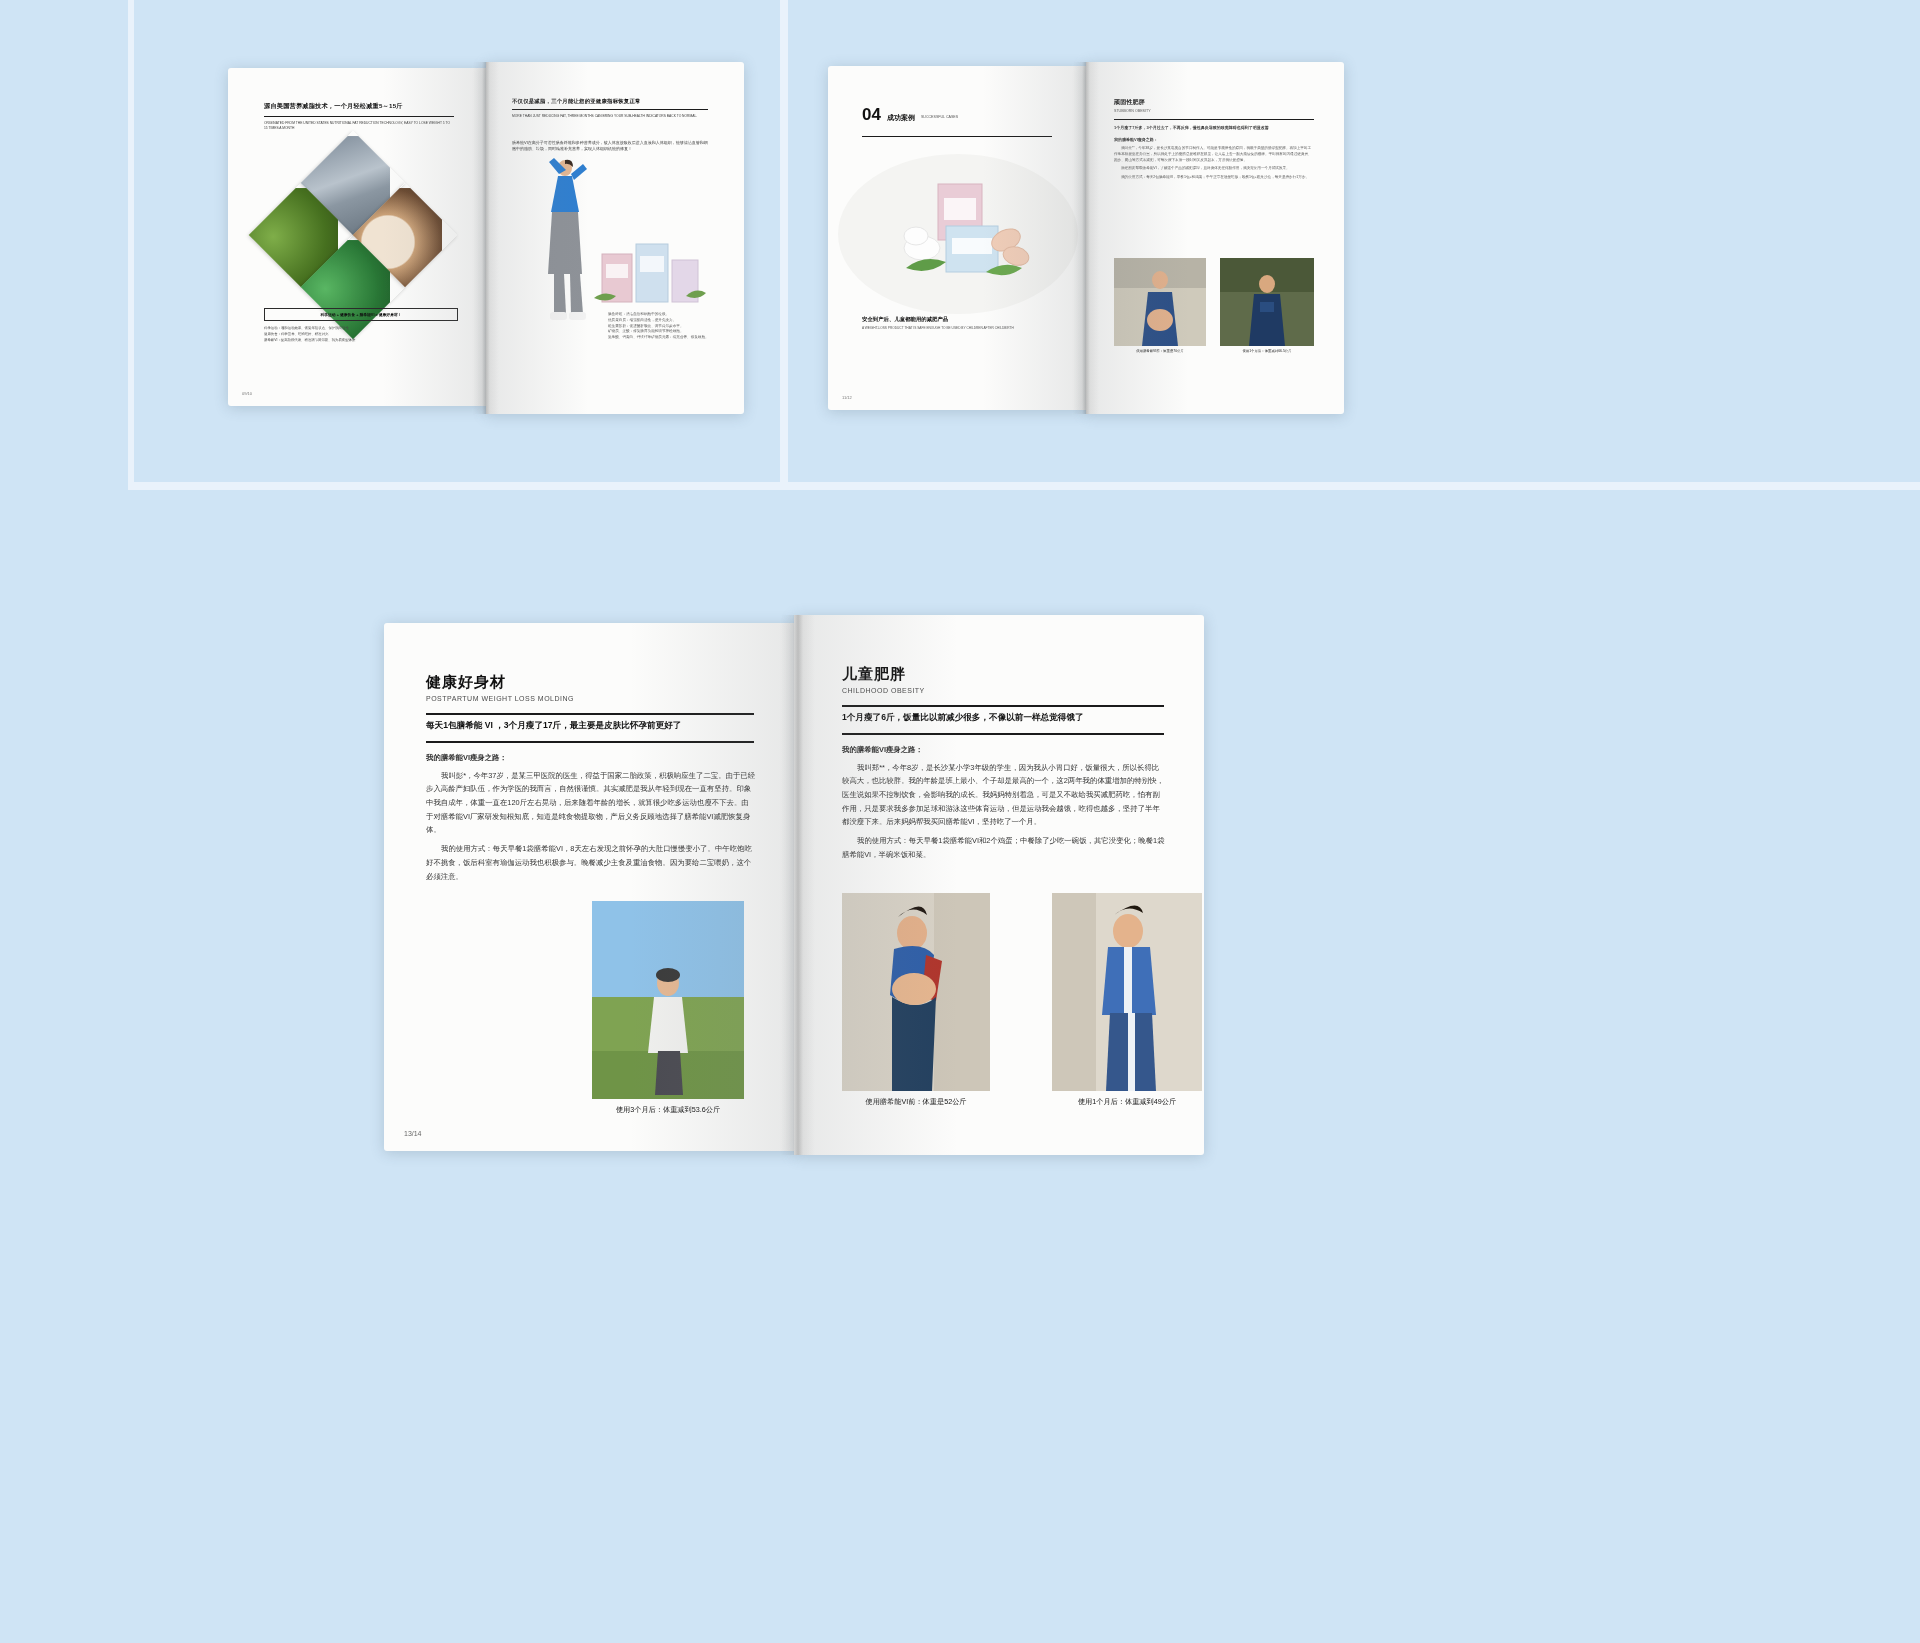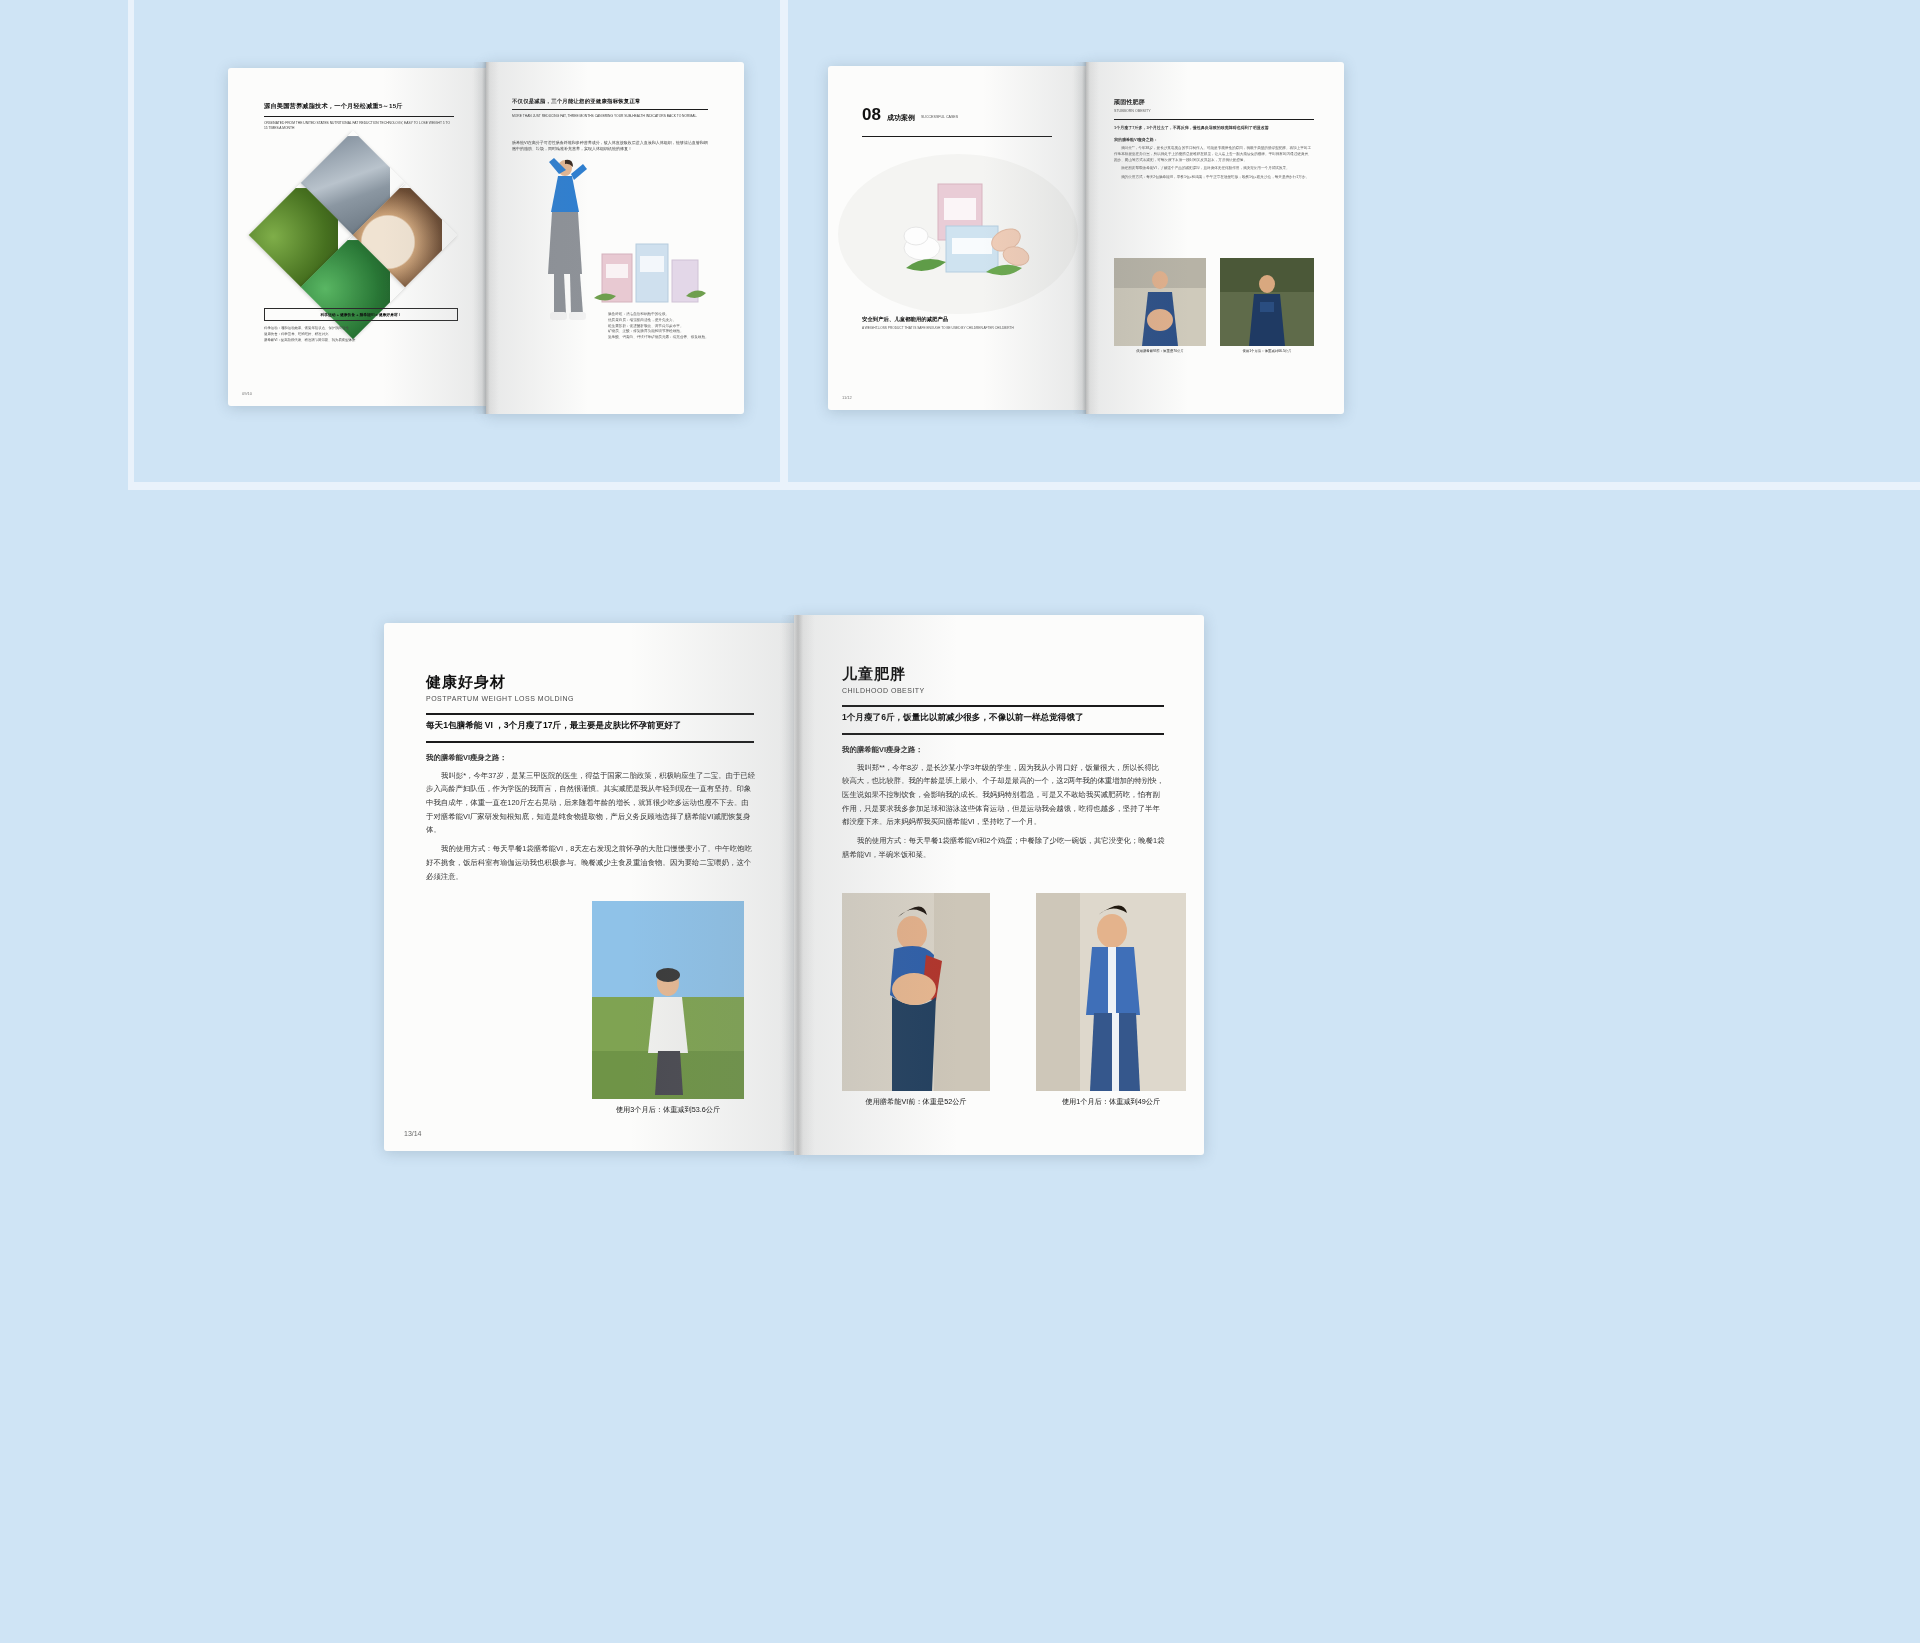--- a/index.html
+++ b/index.html
@@ -176,21 +176,21 @@
     </div>
     <div class="pg-shade-r"></div>
   </div>
   <div class="gutter" style="left:245px;"></div>
 </div>
 
 <div class="spread" id="spread2">
 
   <div class="page left" id="s2-left">
     <div style="position:absolute;left:34px;top:40px;display:flex;align-items:flex-end;gap:6px;">
-      <div class="big04">08</div>
+      <div class="big04">04</div>
       <div>
         <div class="s2-cap" style="font-size:7px;">成功案例</div>
       </div>
       <div class="tiny2" style="padding-bottom:2px;">SUCCESSFUL CASES</div>
     </div>
     <div class="rule" style="position:absolute;left:34px;top:70px;width:190px;height:1px;"></div>
 
     <div class="ghost" style="left:48px;top:98px;">Beauty</div>
     <div style="position:absolute;left:10px;top:88px;width:240px;height:160px;border-radius:50%;background:#f4f4f2;"></div>
 
@@ -321,21 +321,21 @@
           <ellipse cx="70" cy="40" rx="15" ry="17" fill="#e3b08a"></ellipse>
           <path d="M56 24 q14 -14 29 -2 q-4 -18 -29 2z" fill="#221a14"></path>
           <path d="M52 56 q28 -8 40 6 l-4 44 q-24 8 -40 -4z" fill="#2f5fa8"></path>
           <path d="M84 62 l16 6 -6 40 -14 -4z" fill="#b0352c"></path>
           <path d="M50 104 q26 16 44 0 l-4 94 h-40z" fill="#23405f"></path>
           <ellipse cx="72" cy="96" rx="22" ry="16" fill="#e6b68f"></ellipse>
         </svg>
       </div>
       <div class="cap3">使用膳希能VI前：体重是52公斤</div>
     </div>
-    <div style="position:absolute;left:196px;top:278px;width:150px;padding-left:46px;">
+    <div style="position:absolute;left:212px;top:278px;width:150px;padding-left:46px;">
       <div class="photo" style="height:198px;">
         <svg width="150" height="198" viewBox="0 0 150 198">
           <rect width="150" height="198" fill="#ded8cc"></rect>
           <rect x="0" y="0" width="44" height="198" fill="#cec7b9"></rect>
           <ellipse cx="76" cy="38" rx="15" ry="17" fill="#e4b38c"></ellipse>
           <path d="M62 22 q14 -12 29 -2 q-4 -16 -29 2z" fill="#20180f"></path>
           <path d="M56 54 h42 l6 68 h-54z" fill="#3f6fb8"></path>
           <path d="M72 54 h8 v68 h-8z" fill="#eef2f6"></path>
           <path d="M58 120 h42 l4 78 h-50z" fill="#35578c"></path>
           <path d="M76 120 h7 v78 h-7z" fill="#eef2f6"></path>

